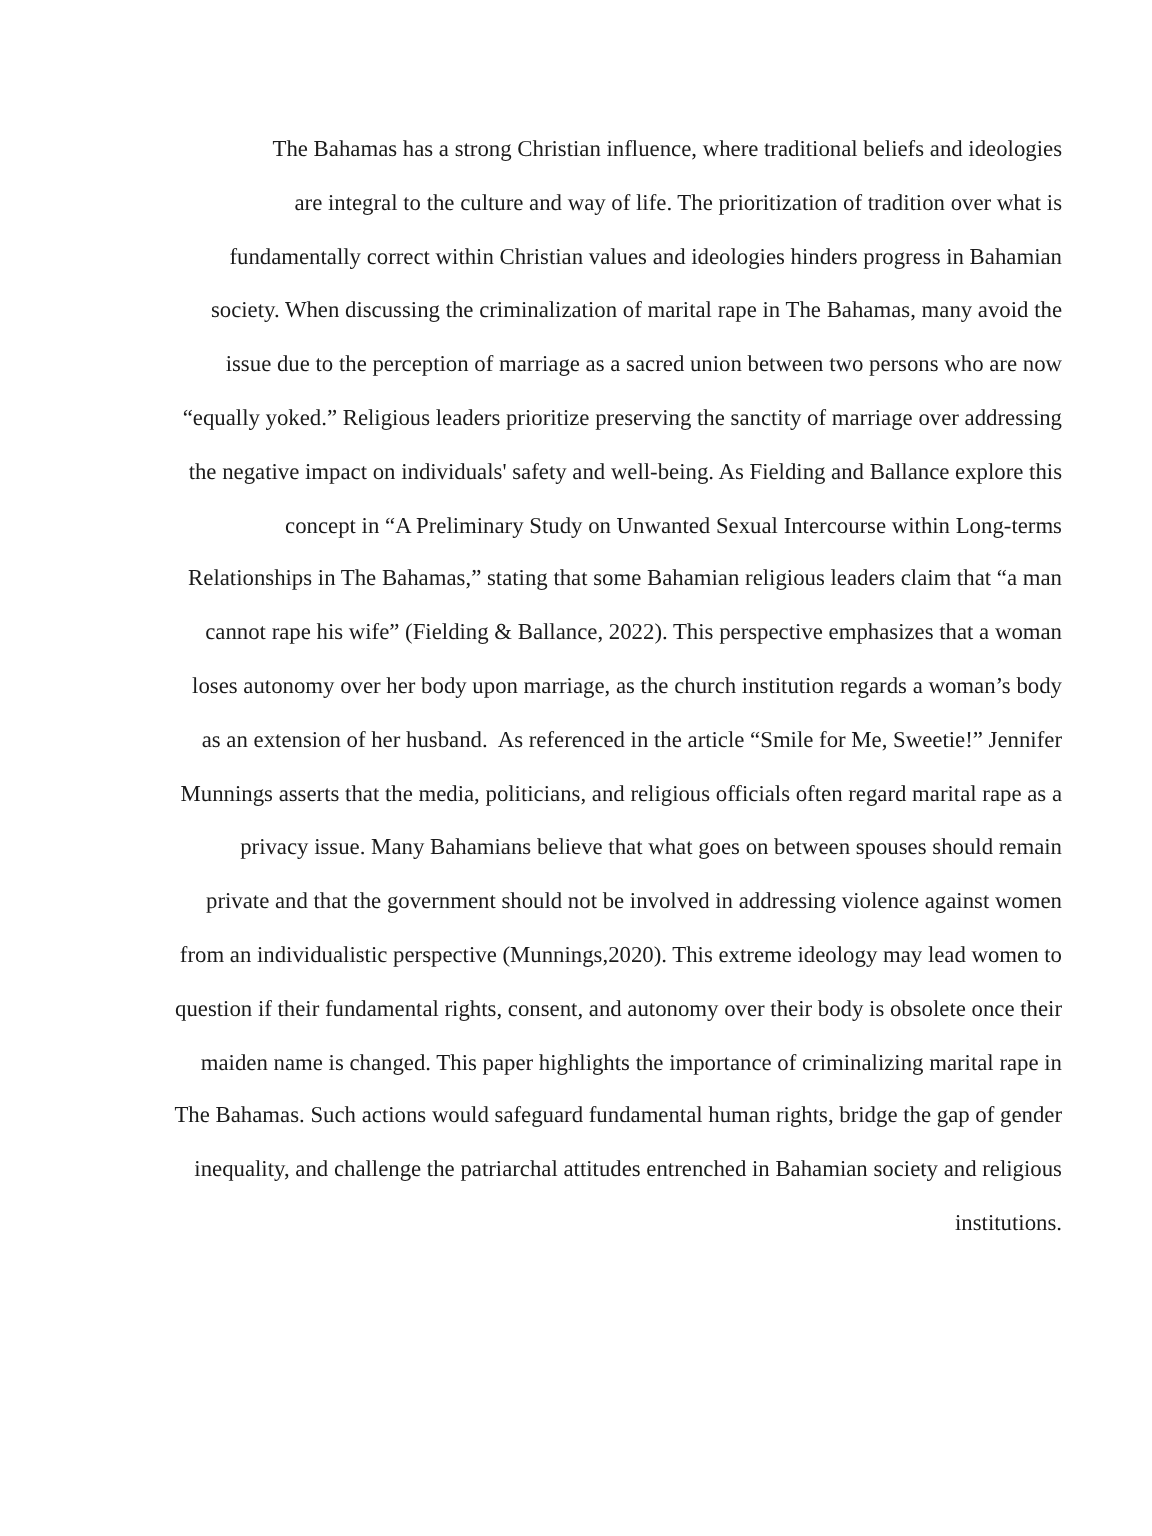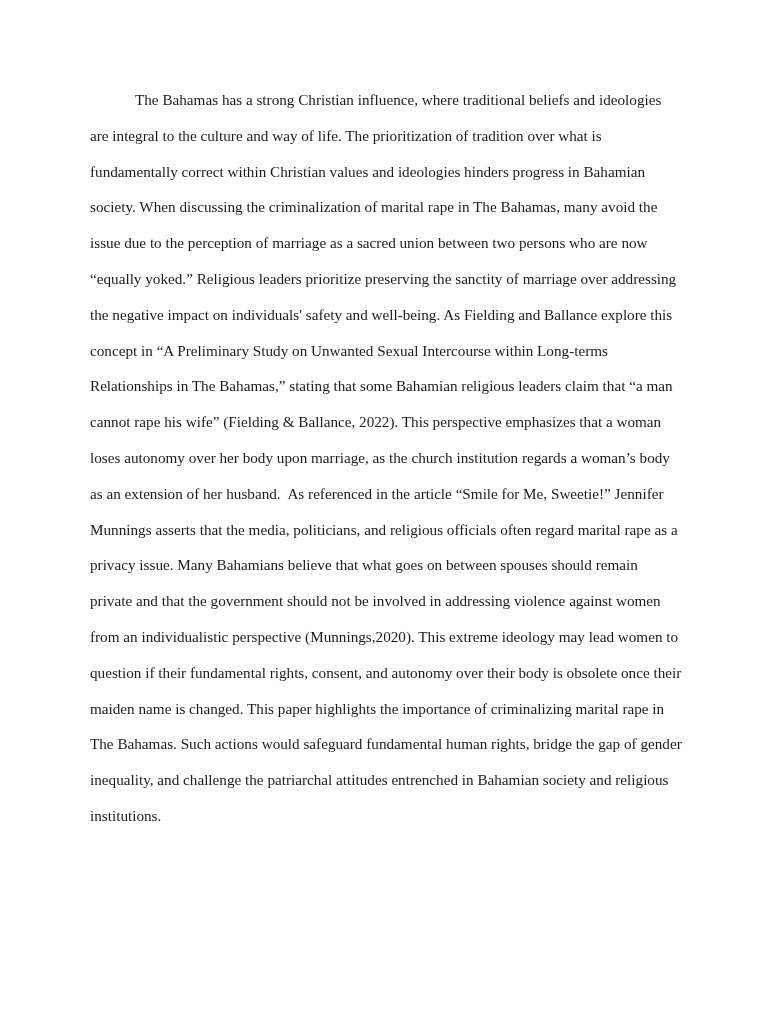--- a/index.html
+++ b/index.html
@@ -16,20 +16,21 @@
     padding: 82px 60px 0 90px;
     overflow: hidden;
   }
   .essay-text {
     font-family: "Liberation Serif", "DejaVu Serif", serif;
     font-size: 15.2px;
     line-height: 35.8px;
     color: #1b1b1b;
     white-space: pre;       
     text-indent: 45px;      
+    text-align: right;
   }
 </style>
 </head>
 <body>
 
 <div class="page">
   <div class="essay-text">The Bahamas has a strong Christian influence, where traditional beliefs and ideologies
 are integral to the culture and way of life. The prioritization of tradition over what is
 fundamentally correct within Christian values and ideologies hinders progress in Bahamian
 society. When discussing the criminalization of marital rape in The Bahamas, many avoid the

